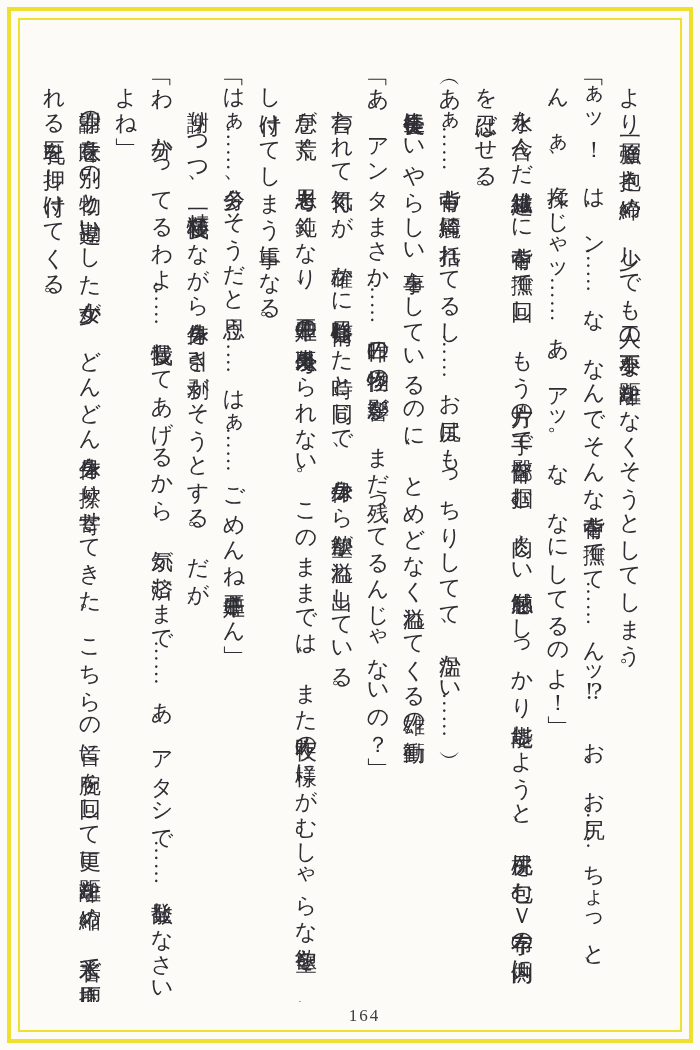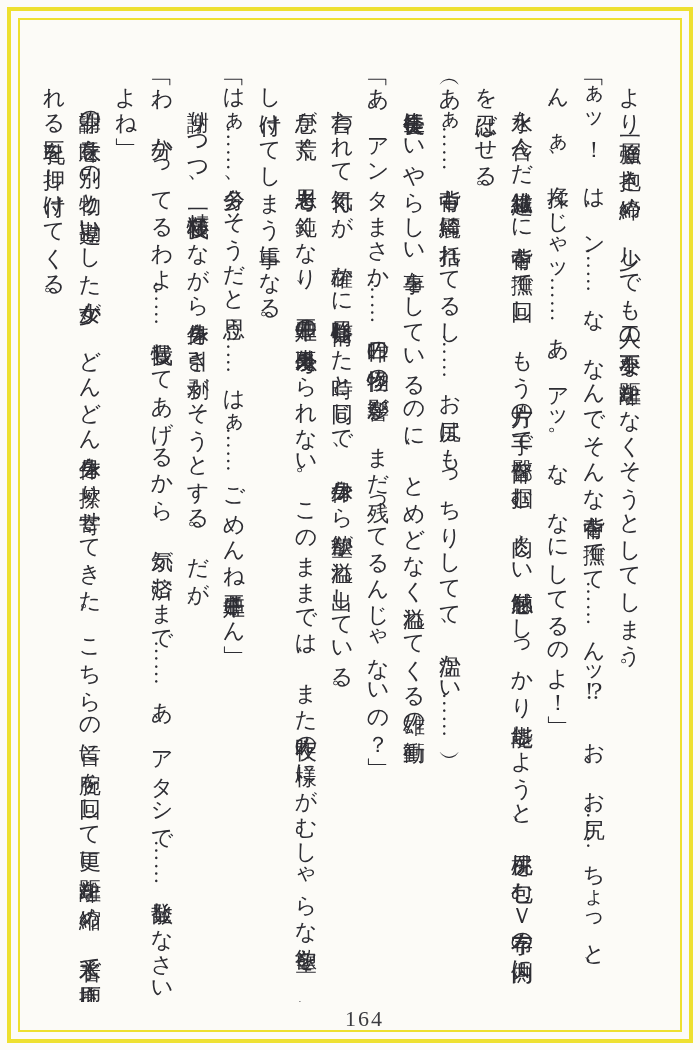--- a/index.html
+++ b/index.html
@@ -52,21 +52,21 @@
   .text-area p.indent {
     text-indent: 1em;
   }
   .page-number {
     position: absolute;
     left: 0;
     right: 0;
     top: 1006px;
     text-align: center;
     font-family: "Liberation Serif", "DejaVu Serif", serif;
-    font-size: 22px;
+    font-size: 17px;
     letter-spacing: 2px;
     color: #3c3c40;
     padding-left: 29px;
   }
 </style>
 </head>
 <body>
 
 <div class="page">
   <div class="border-outer"></div>

